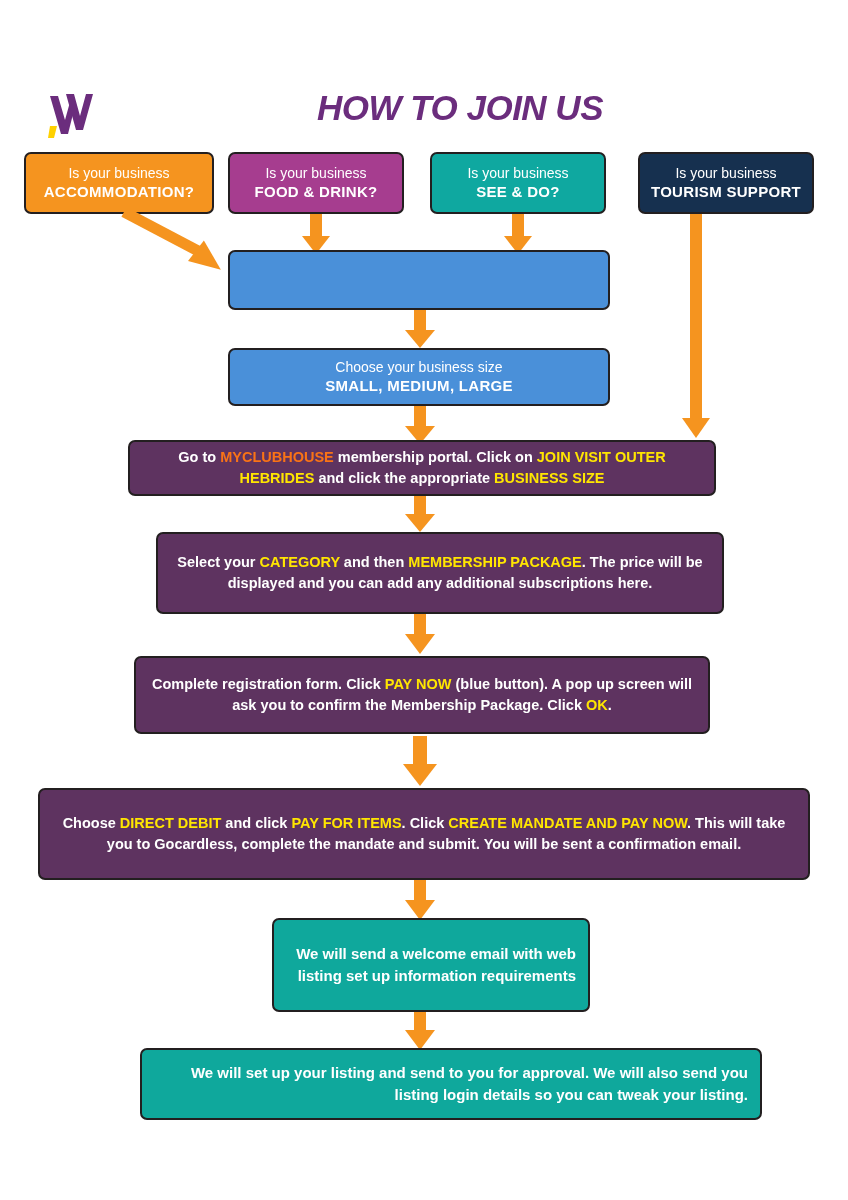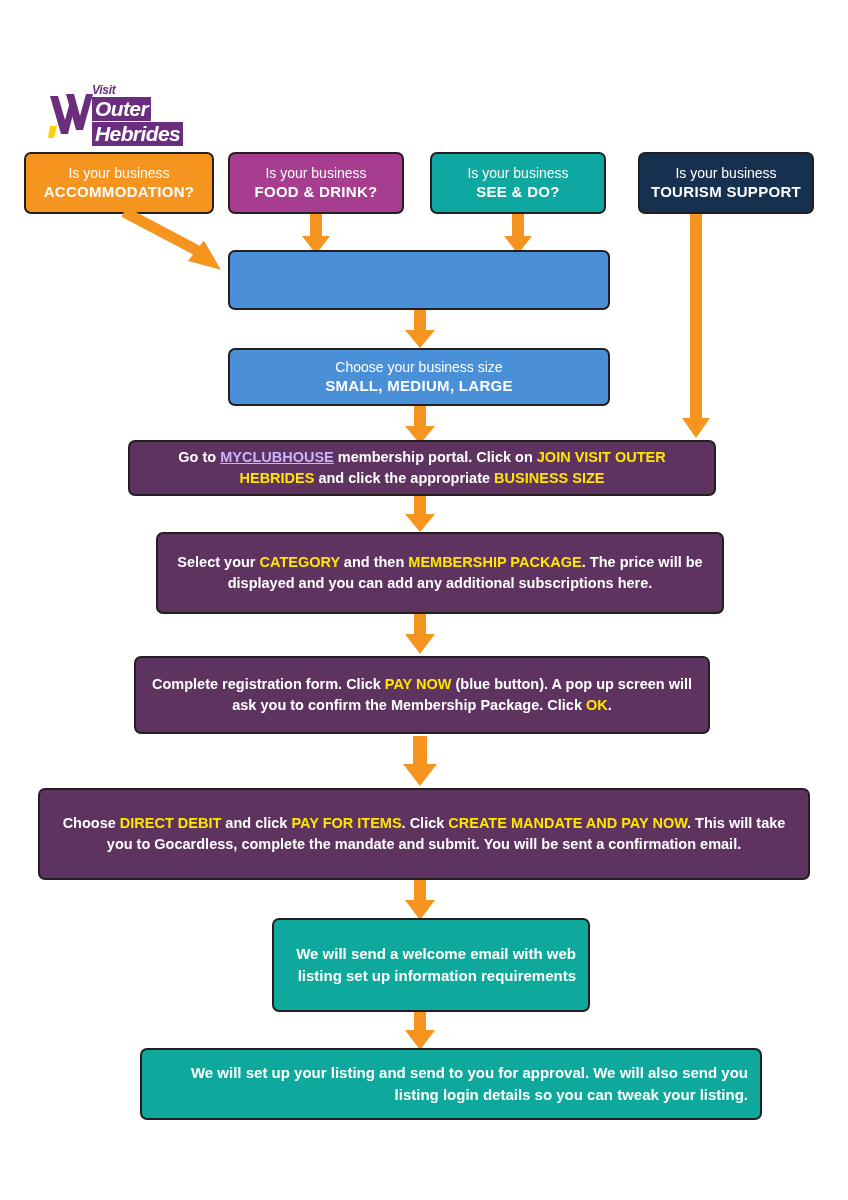--- a/index.html
+++ b/index.html
@@ -104,21 +104,21 @@
   .purple-box { background: #5e3360; }
   .green-box { background: #0fa89c; text-align: right; }
 
   .purple-box .txt {
     font-size: 14.5px;
     font-weight: bold;
     line-height: 1.45;
     padding: 0 14px;
   }
   .hl { color: #ffe600; }
-  .hl-u { color: #c4b5fd; text-decoration: underline; }
+  .hl-u { color: #f97316; }
 
   .green-box .txt {
     font-size: 15px;
     font-weight: bold;
     line-height: 1.5;
     padding: 0 12px;
   }
 
   
   .arrow {
@@ -129,26 +129,22 @@
 </head>
 <body>
 
 <div class="header">
   <div class="logo">
     <svg class="logo-mark" viewBox="0 0 46 50">
       <path d="M2 6 L10 6 L17 30 L22 12 L28 12 L20 44 L13 44 Z" fill="#6b2d7d"></path>
       <path d="M18 4 L26 4 L32 26 L38 4 L45 4 L35 40 L28 40 Z" fill="#6b2d7d"></path>
       <path d="M2 36 L9 36 L6 48 L0 48 Z" fill="#ffd100"></path>
     </svg>
-    <div class="logo-text">
-      <div class="logo-visit">Visit</div>
-      <div class="logo-row2"><span class="logo-outer">Outer</span></div>
-      <div class="logo-row3"><span class="logo-hebrides">Hebrides</span></div>
-    </div>
-  </div>
+  </div>
+  <div class="title">HOW TO JOIN US</div>
 </div>
 
 <div class="box orange-box" style="left:24px; top:152px; width:190px; height:62px;">
   <div class="inner">
     <div class="line1">Is your business</div>
     <div class="line2">ACCOMMODATION?</div>
   </div>
 </div>
 
 <div class="box magenta-box" style="left:228px; top:152px; width:176px; height:62px;">

